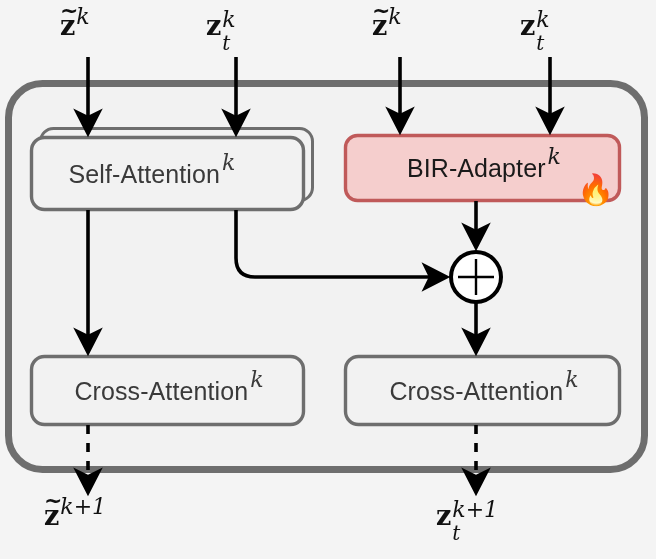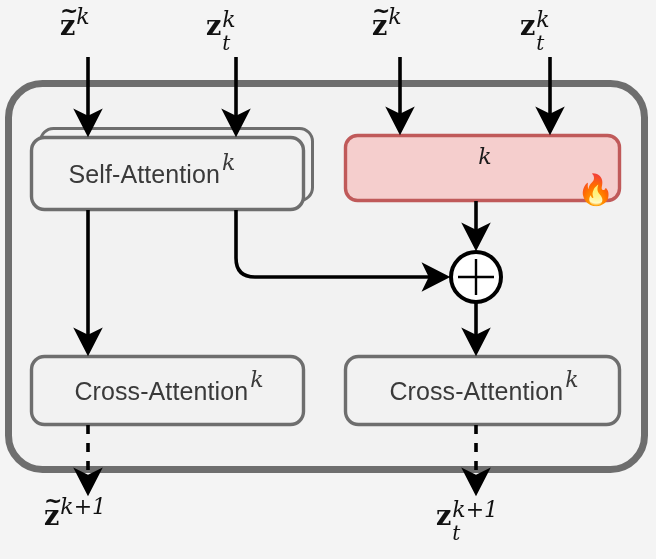--- a/index.html
+++ b/index.html
@@ -213,20 +213,21 @@
 
   <div class="node" style="left:31px; top:137px; width:240px; height:74px;">
     <div class="boxlabel dark">
       <span>Self-Attention</span>
         <span class="kk">k</span>
     </div>
   </div>
 
   <div class="node" style="left:345px; top:135px; width:276px; height:67px;">
     <div class="boxlabel">
+      <span>BIR-Adapter</span>
         <span class="kk">k</span>
     </div>
   </div>
 
   <div class="flame" style="left:577px; top:175px;">🔥</div>
 
   <div class="node" style="left:31px; top:356px; width:274px; height:70px;">
     <div class="boxlabel dark">
       <span>Cross-Attention</span>
         <span class="kk">k</span>

